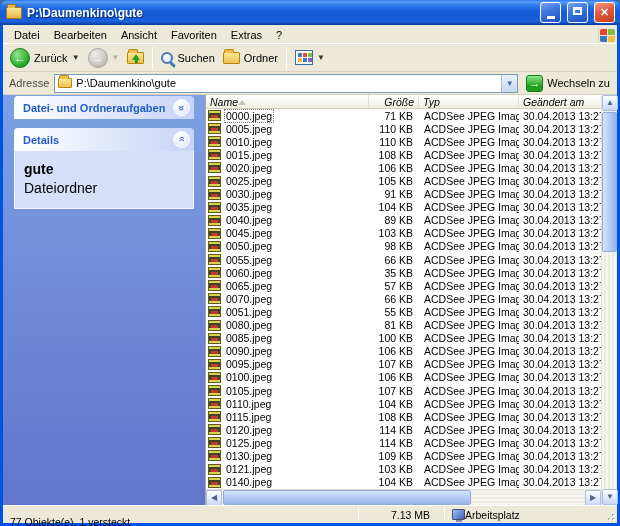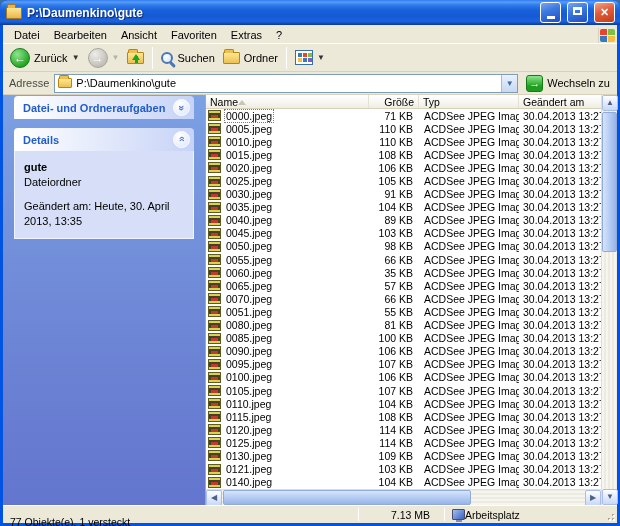--- a/index.html
+++ b/index.html
@@ -61,27 +61,27 @@
   .go-btn{display:flex;align-items:center;gap:4px;padding:0 3px;white-space:nowrap;}
   .go-icon{width:17px;height:17px;flex:none;border-radius:3px;background:linear-gradient(#8AE78A,#1E9E1E 70%);border:1px solid #187818;color:#fff;font-size:11px;font-weight:bold;line-height:15px;text-align:center;}
   
   .content{flex:1;display:flex;min-height:0;}
   .sidebar{width:202px;flex:none;background:linear-gradient(180deg,#7CA1E4 0%,#6E87D6 55%,#6375CD 100%);padding:1px 11px;overflow:hidden;}
   .panel{margin-bottom:9px;}
   .panel-header{height:23px;background:linear-gradient(90deg,#FFFFFF 0%,#C6D3F7 100%);border-radius:4px 4px 0 0;display:flex;align-items:center;justify-content:space-between;padding:0 4px 0 9px;font-weight:bold;font-size:11px;color:#215DC6;}
   .chev{width:17px;height:17px;flex:none;border-radius:50%;background:radial-gradient(circle at 35% 30%,#fff,#DCE6FA);border:1px solid #fff;color:#4C6FC9;display:flex;align-items:center;justify-content:center;font-size:10px;font-weight:bold;}
   .chev span{display:block;transform:rotate(90deg);letter-spacing:-1px;}
   .chev.up span{transform:rotate(-90deg);}
-  .panel-body{background:#D6DFF7;border:1px solid #F1F4FD;border-top:none;padding:9px 9px 10px;font-size:11px;color:#000;line-height:1.35;}
+  .panel-body{background:#D6DFF7;border:1px solid #F1F4FD;border-top:none;padding:9px 9px 10px;font-size:14px;color:#000;line-height:1.35;}
   .d-name{font-weight:bold;}
   .d-mod{margin-top:9px;}
   
   .list{flex:1;background:#fff;position:relative;border-left:1px solid #ACA899;min-width:0;font-size:10.5px;}
   .list-header{position:absolute;top:0;left:0;right:16px;height:14px;display:flex;background:linear-gradient(#FFFFFF,#F7F6F1 55%,#EFEDE0);border-bottom:1px solid #D8D2BD;}
-  .hcell{padding:1px 4px 0;border-right:1px solid #E5E1D1;display:flex;align-items:center;gap:0;white-space:nowrap;overflow:hidden;}
+  .hcell{padding:1px 4px 0;border-right:1px solid #E5E1D1;display:flex;align-items:center;gap:0;white-space:nowrap;overflow:hidden;font-style:italic;}
   .hc0{width:163px;}.hc1{width:50px;justify-content:flex-end;}.hc2{width:100px;}.hc3{flex:1;border-right:none;}
   .sortarrow{width:0;height:0;border:4px solid transparent;border-bottom:5px solid #C9C5B6;margin-bottom:3px;}
   .rows{position:absolute;top:14px;bottom:16px;left:0;right:16px;overflow:hidden;}
   .row{display:flex;align-items:center;height:13.1px;white-space:nowrap;}
   .c-name{width:163px;flex:none;display:flex;align-items:center;gap:3px;padding-left:2px;overflow:hidden;}
   .c-size{width:50px;flex:none;text-align:right;padding-right:6px;}
   .c-type{width:100px;flex:none;padding-left:5px;overflow:hidden;}
   .c-date{flex:1;padding-left:4px;overflow:hidden;}
   .file-icon{width:13px;height:11px;flex:none;border:1px solid #5E5A1F;background:linear-gradient(180deg,#D8D24E 0 25%,#44402A 25% 75%,#D8D24E 75% 100%);position:relative;}
   .file-icon::after{content:"";position:absolute;left:2px;top:4px;width:7px;height:3px;background:#C23A2A;}
@@ -215,21 +215,20 @@
         <div class="panel">
           <div class="panel-header">
             <span>Details</span>
             <span class="chev up">
                 <span>»</span>
               </span>
           </div>
           <div class="panel-body">
             <div class="d-name">gute</div>
             <div class="d-type">Dateiordner</div>
-            <div class="d-mod">Geändert am: Heute, 30. April 2013, 13:35</div>
           </div>
         </div>
       </div>
 
       <div class="list">
         <div class="list-header" id="list-header">
             <span class="hcell hc0">
               <span>Name</span>
               <span class="sortarrow"></span>
             </span>

